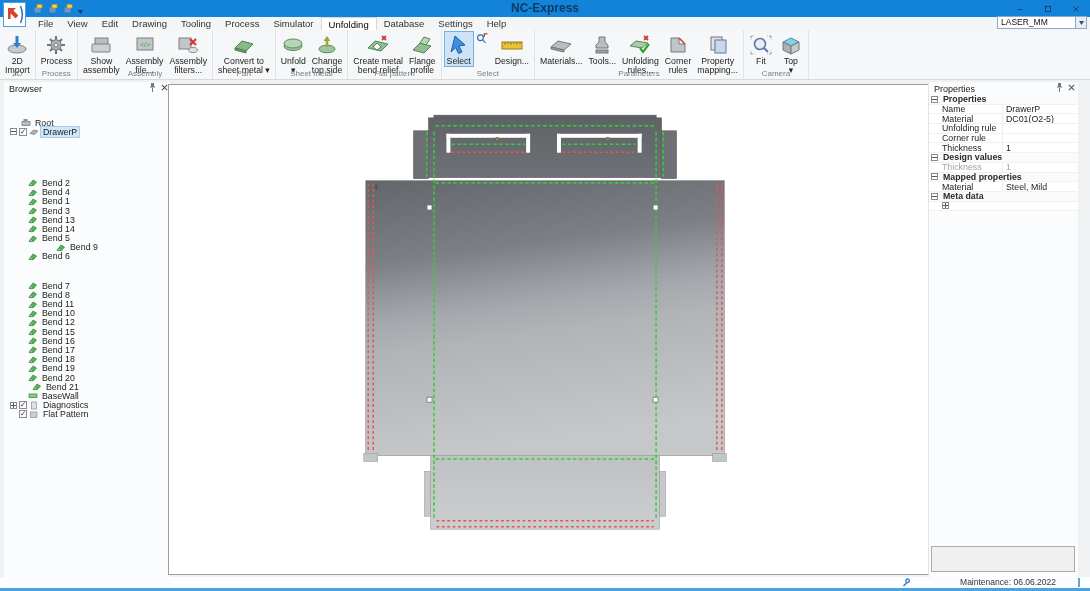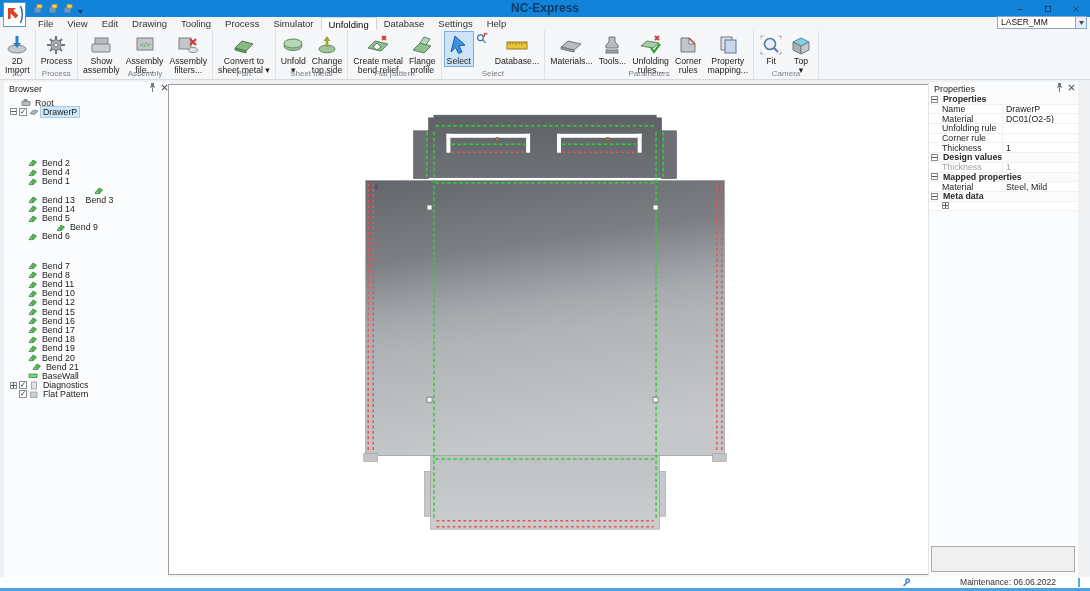--- a/index.html
+++ b/index.html
@@ -240,21 +240,21 @@
               <path d="M8 2l10 9-6 1 3 6-3.4 1.6-3-6L4 18z" fill="#3f8fdd" stroke="#1d5fa8"></path>
             </svg></div><div class="rib-label">Select</div></div>
         <div class="rib-btn small"><div class="rib-icon"><svg viewBox="0 0 24 22" width="16" height="14">
               <circle cx="8" cy="9" r="4.5" fill="none" stroke="#2f6fb8" stroke-width="1.8"></circle>
               <path d="M11.5 12.5l4.5 4.5" stroke="#2f6fb8" stroke-width="1.8"></path>
               <path d="M13 2h6v2h-4v4h-2z" fill="#c23a32"></path>
             </svg></div></div>
         <div class="rib-btn"><div class="rib-icon"><svg viewBox="0 0 24 22" width="24" height="22">
               <rect x="2" y="8" width="20" height="7" fill="#e8c33a" stroke="#9a7d1f"></rect>
               <path d="M5 8v3M8 8v2M11 8v3M14 8v2M17 8v3M20 8v2" stroke="#9a7d1f"></path>
-            </svg></div><div class="rib-label">Database...</div></div>
+            </svg></div><div class="rib-label">Design...</div></div>
       </div>
       <div class="rib-cap">Select</div>
     </div>
     <div class="rib-group">
       <div class="rib-row">
         <div class="rib-btn"><div class="rib-icon"><svg viewBox="0 0 24 22" width="24" height="22">
               <polygon points="2,13 9,7 22,10 15,16" fill="#b9bdc1" stroke="#74787c"></polygon>
               <polygon points="2,13 15,16 15,18 2,15" fill="#9da1a5" stroke="#74787c"></polygon>
             </svg></div><div class="rib-label">Materials...</div></div>
         <div class="rib-btn"><div class="rib-icon"><svg viewBox="0 0 24 22" width="24" height="22">
@@ -305,21 +305,21 @@
       <svg width="7" height="9" viewBox="0 0 7 9">
           <path d="M2 0h3v3l1.5 1.5h-6L2 3z" fill="#75797d"></path>
           <path d="M3.5 5v4" stroke="#75797d" stroke-width="1"></path>
         </svg>
       <svg width="7" height="7" viewBox="0 0 8 8">
           <path d="M1 1l6 6M7 1l-6 6" stroke="#55585b" stroke-width="1.3"></path>
         </svg>
     </span>
   </div>
   <div class="tree" id="tree">
-      <div class="tree-row" style="padding-left: 17px;">
+      <div class="tree-row" style="padding-left: 17px; margin-top: 20px;">
         <span class="tree-icon">
           <svg width="10" height="9" viewBox="0 0 10 9">
             <rect x="1" y="3.5" width="8" height="4" fill="#b9bdc1" stroke="#6f7377" stroke-width="0.7"></rect>
             <rect x="2.5" y="1" width="4" height="2.5" fill="#8d9195"></rect>
           </svg>
         </span>
         <span class="tree-label">Root</span>
       </div>
       <div class="tree-row" style="padding-left: 6px;">
         <span class="expander">
@@ -355,21 +355,21 @@
       </div>
       <div class="tree-row" style="padding-left: 24px;">
         <span class="tree-icon">
           <svg width="10" height="9" viewBox="0 0 10 9">
             <path d="M1 7.5L5 2l3.5 2-3 3.5z" fill="#57b657" stroke="#2f7d2f" stroke-width="0.7"></path>
             <circle cx="3" cy="6.5" r="1.4" fill="#8fd48f" stroke="#2f7d2f" stroke-width="0.5"></circle>
           </svg>
         </span>
         <span class="tree-label">Bend 1</span>
       </div>
-      <div class="tree-row" style="padding-left: 24px; flex-direction: column;">
+      <div class="tree-row" style="padding-left: 24px;">
         <span class="tree-icon">
           <svg width="10" height="9" viewBox="0 0 10 9">
             <path d="M1 7.5L5 2l3.5 2-3 3.5z" fill="#57b657" stroke="#2f7d2f" stroke-width="0.7"></path>
             <circle cx="3" cy="6.5" r="1.4" fill="#8fd48f" stroke="#2f7d2f" stroke-width="0.5"></circle>
           </svg>
         </span>
         <span class="tree-label">Bend 3</span>
       </div>
       <div class="tree-row" style="padding-left: 24px;">
         <span class="tree-icon">

